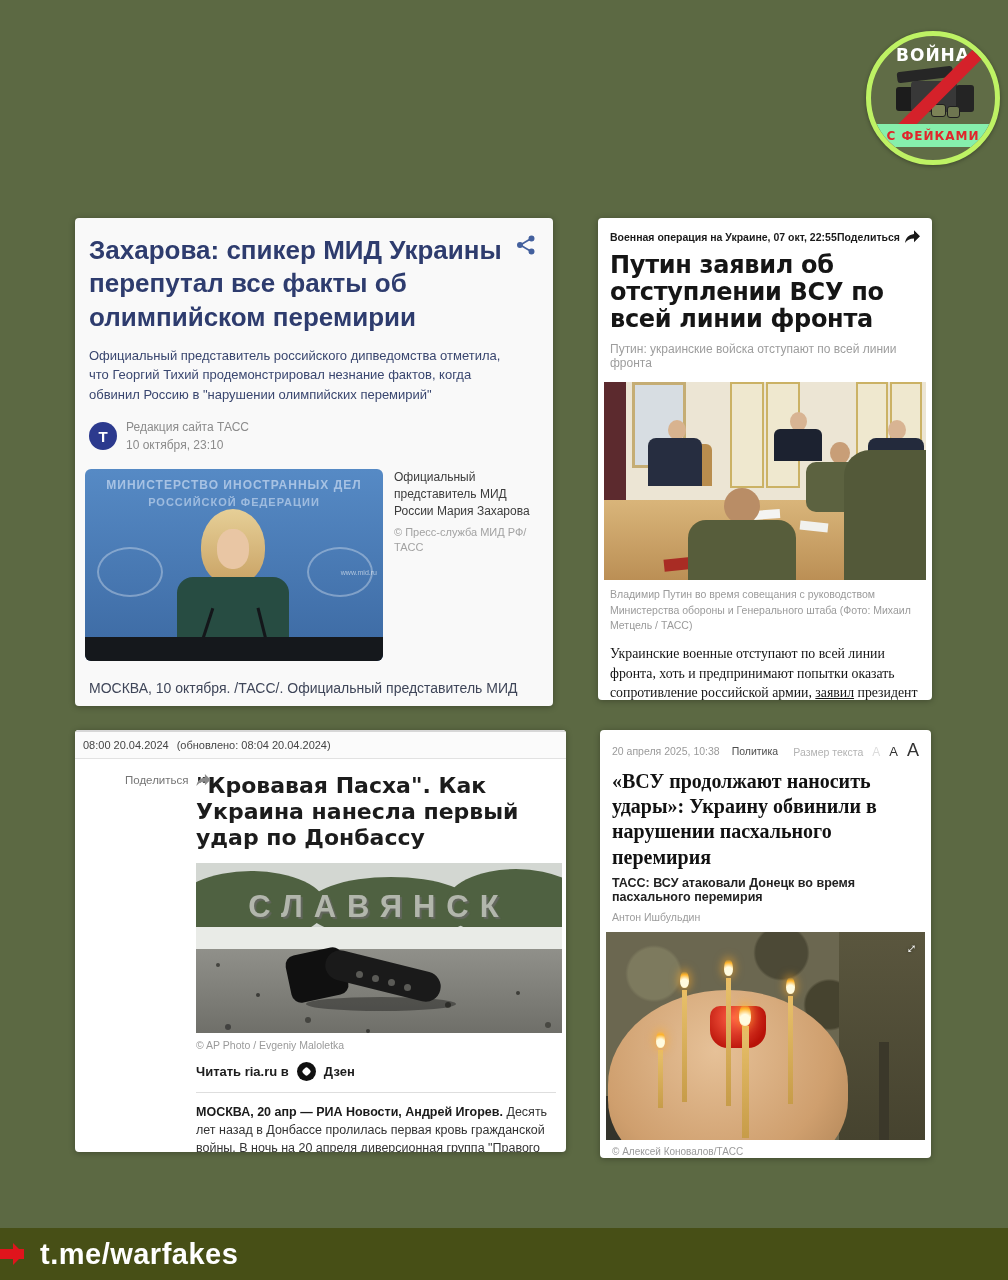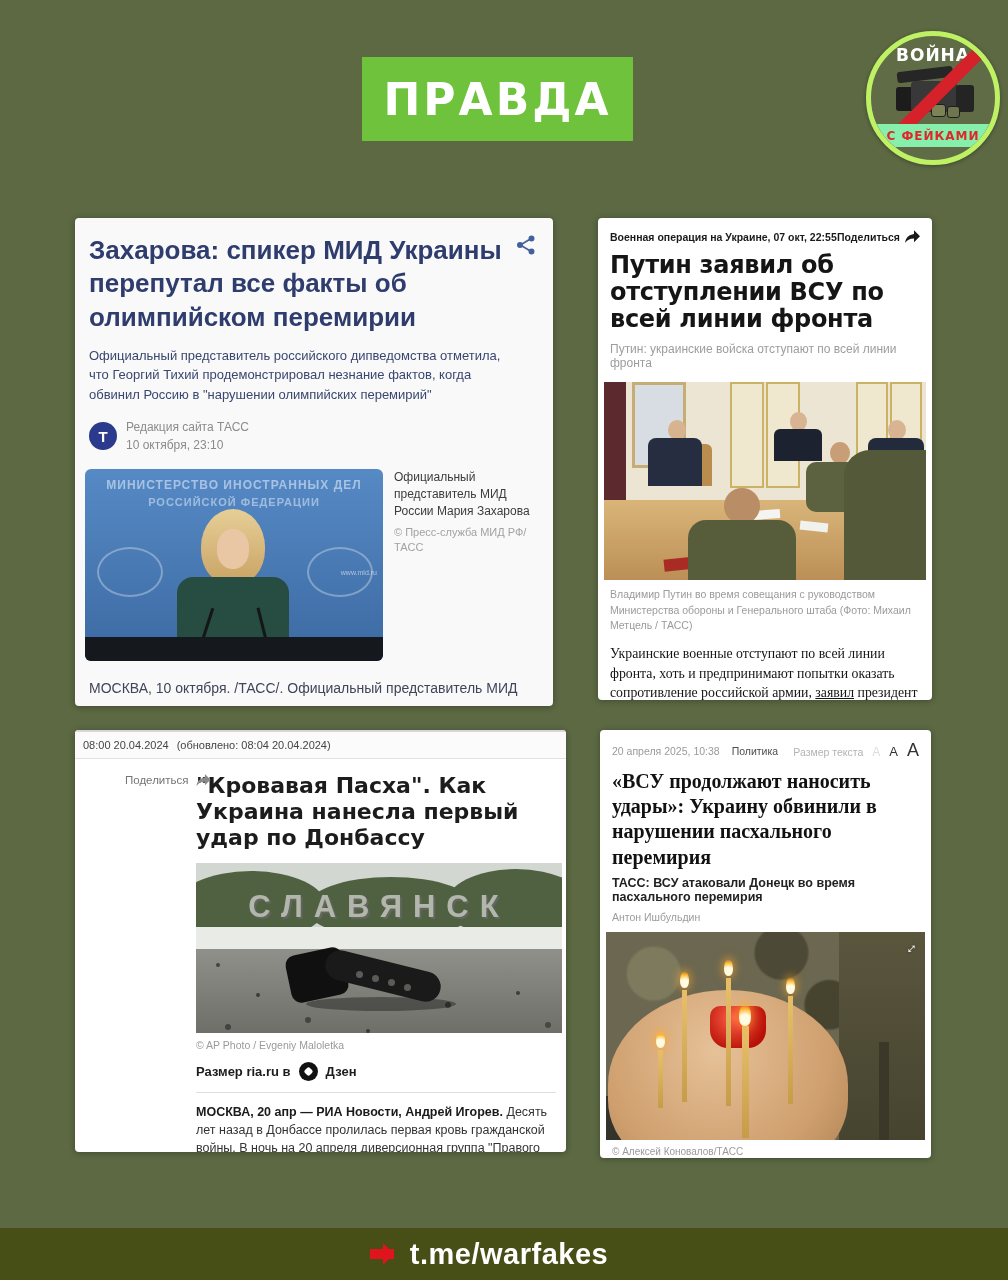--- a/index.html
+++ b/index.html
@@ -126,33 +126,30 @@
   .gz-expand{position:absolute;right:8px;top:6px;color:#fff;font-size:15px;transform:rotate(-45deg);
              text-shadow:0 0 3px rgba(0,0,0,.6);cursor:pointer;}
   .gz-caption{padding:6px 12px 0;font-size:10px;color:#9a9a9a;}
   .gz-body{padding:9px 12px 0;font-family:"Liberation Serif",serif;font-size:14.5px;line-height:1.45;color:#1d1d1d;}
   .candle{position:absolute;width:5px;background:linear-gradient(#e8c06a,#c79c49);}
   .flame{position:absolute;width:9px;height:17px;border-radius:50% 50% 40% 40%;
          background:radial-gradient(circle at 50% 70%,#fffbe0 0 30%,#ffb32a 65%,rgba(255,120,0,0) 100%);
          box-shadow:0 0 8px 2px rgba(255,170,40,.55);}
   
   .footer{position:absolute;left:0;bottom:0;width:100%;height:52px;background:#474f16;
-          display:flex;align-items:center;justify-content:center;padding-right:30px;box-sizing:border-box;gap:16px;}
+          display:flex;align-items:center;justify-content:flex-start;padding-right:30px;box-sizing:border-box;gap:16px;}
   .f-arrow{position:relative;width:24px;height:10px;background:#e0141c;}
   .f-arrow:after{content:"";position:absolute;right:-11px;top:-6px;border:11px solid transparent;border-left-color:#e0141c;}
   .f-handle{color:#fff;font-weight:bold;font-size:29px;letter-spacing:0.5px;cursor:pointer;}
 </style>
 </head>
 <body>
 
 <div class="canvas">
 
-  <div class="badge">
-    <span>ПРАВДА</span>
-  </div>
 
   <div class="logo">
     <div class="logo-top">ВОЙНА</div>
     <div class="cam cam-top"></div>
     <div class="cam cam-lens"></div>
     <div class="cam cam-body"></div>
     <div class="cam cam-side"></div>
     <div class="cam cam-g1"></div>
     <div class="cam cam-g2"></div>
     <div class="logo-slash"></div>
@@ -276,21 +273,21 @@
         <div class="shell-shadow"></div>
         <div class="shell-fins"></div>
         <div class="shell-body"></div>
         <div class="shell-hole" style="left:160px;top:108px;"></div>
         <div class="shell-hole" style="left:176px;top:112px;"></div>
         <div class="shell-hole" style="left:192px;top:116px;"></div>
         <div class="shell-hole" style="left:208px;top:121px;"></div>
       </div>
       <div class="ria-caption">© AP Photo / Evgeniy Maloletka</div>
       <div class="ria-zen">
-        <span>Размер ria.ru в</span>
+        <span>Читать ria.ru в</span>
         <span class="zen-dot">
             <i></i>
           </span>
         <span>Дзен</span>
       </div>
       <div class="ria-div"></div>
       <div class="ria-body"><b>МОСКВА, 20 апр — РИА Новости, Андрей Игорев.</b><span> Десять лет назад в Донбассе пролилась первая кровь гражданской войны. В ночь на 20 апреля диверсионная группа "Правого сектора"* напала на блокпост ополченцев в Былбасовке под Славянском. Несколько человек погибли. Несмотря на это, тогда мало кто верил, что всего через неделю ВСУ начнут обстреливать мирные города из артиллерии. О событиях тех дней — в материале РИА</span></div>
     </div>
   </div>
 

